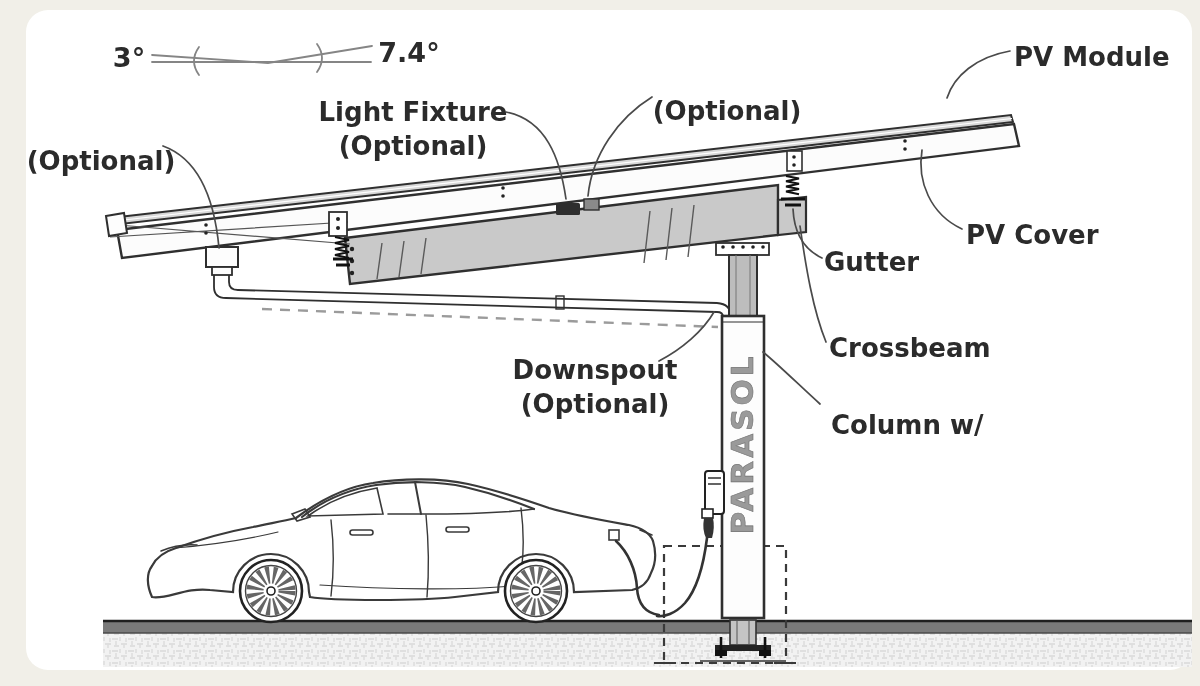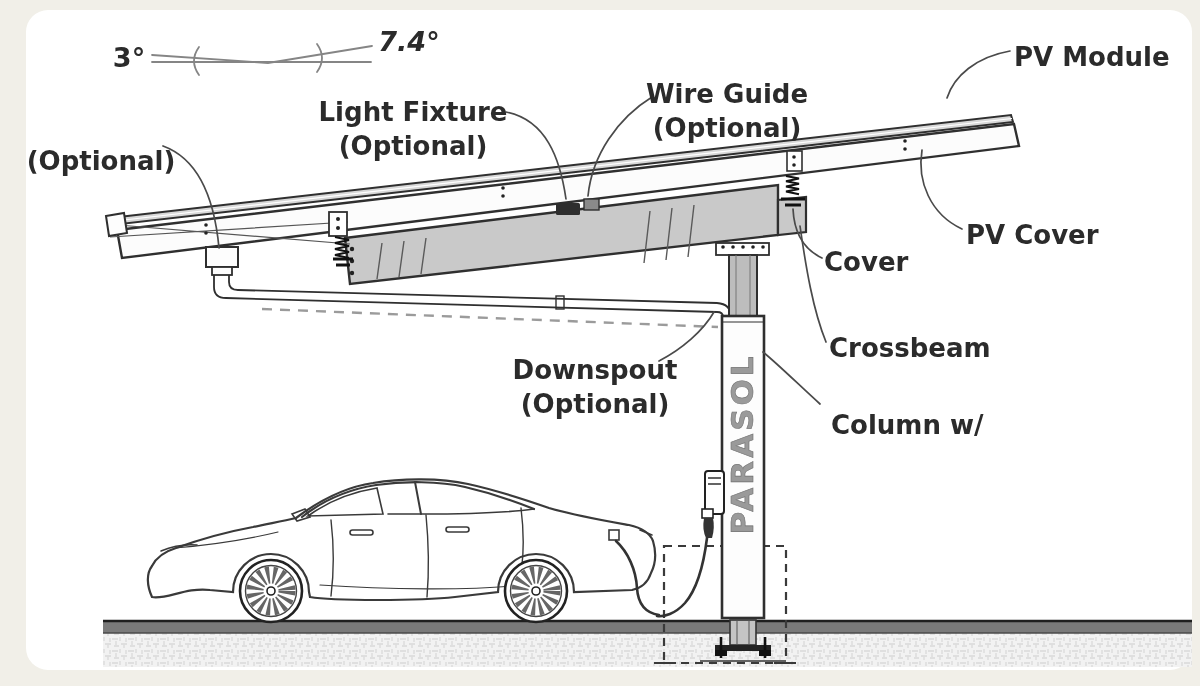--- a/index.html
+++ b/index.html
@@ -208,48 +208,47 @@
     <path d="M152,62 L371,62"></path>
     <path d="M152,55 L268,63 L372,46"></path>
     <path d="M199,47 Q189,61 199,75"></path>
     <path d="M317,44 Q327,58 317,72"></path>
   </g>
 </svg>
 
 <div class="lbl lbl-angle" style="left:129px;top:58px;">
   <span>3°</span>
 </div>
-<div class="lbl lbl-angle" style="left:409px;top:42px;font-style:italic;">
+<div class="lbl lbl-angle" style="left:409px;top:53px;">
   <span>7.4°</span>
 </div>
 
 <div class="lbl" style="left:101px;top:162px;">
   <div>(Optional)</div>
 </div>
 
 <div class="lbl" style="left:413px;top:130px;">
   <div>Light Fixture</div>
   <div>(Optional)</div>
 </div>
 
 <div class="lbl" style="left:727px;top:112px;">
-  <div>Wire Guide</div>
   <div>(Optional)</div>
 </div>
 
 <div class="lbl lbl-left" style="left:1014px;top:58px;">
   <span>PV Module</span>
 </div>
 
 <div class="lbl lbl-left" style="left:966px;top:236px;">
   <span>PV Cover</span>
 </div>
 
 <div class="lbl lbl-left" style="left:824px;top:263px;">
-  <span>Cover</span>
+  <span>Gutter</span>
 </div>
 
 <div class="lbl lbl-left" style="left:829px;top:349px;">
   <span>Crossbeam</span>
 </div>
 
 <div class="lbl" style="left:577px;top:388px;margin-left:18px;">
   <div>Downspout</div>
   <div>(Optional)</div>
 </div>

